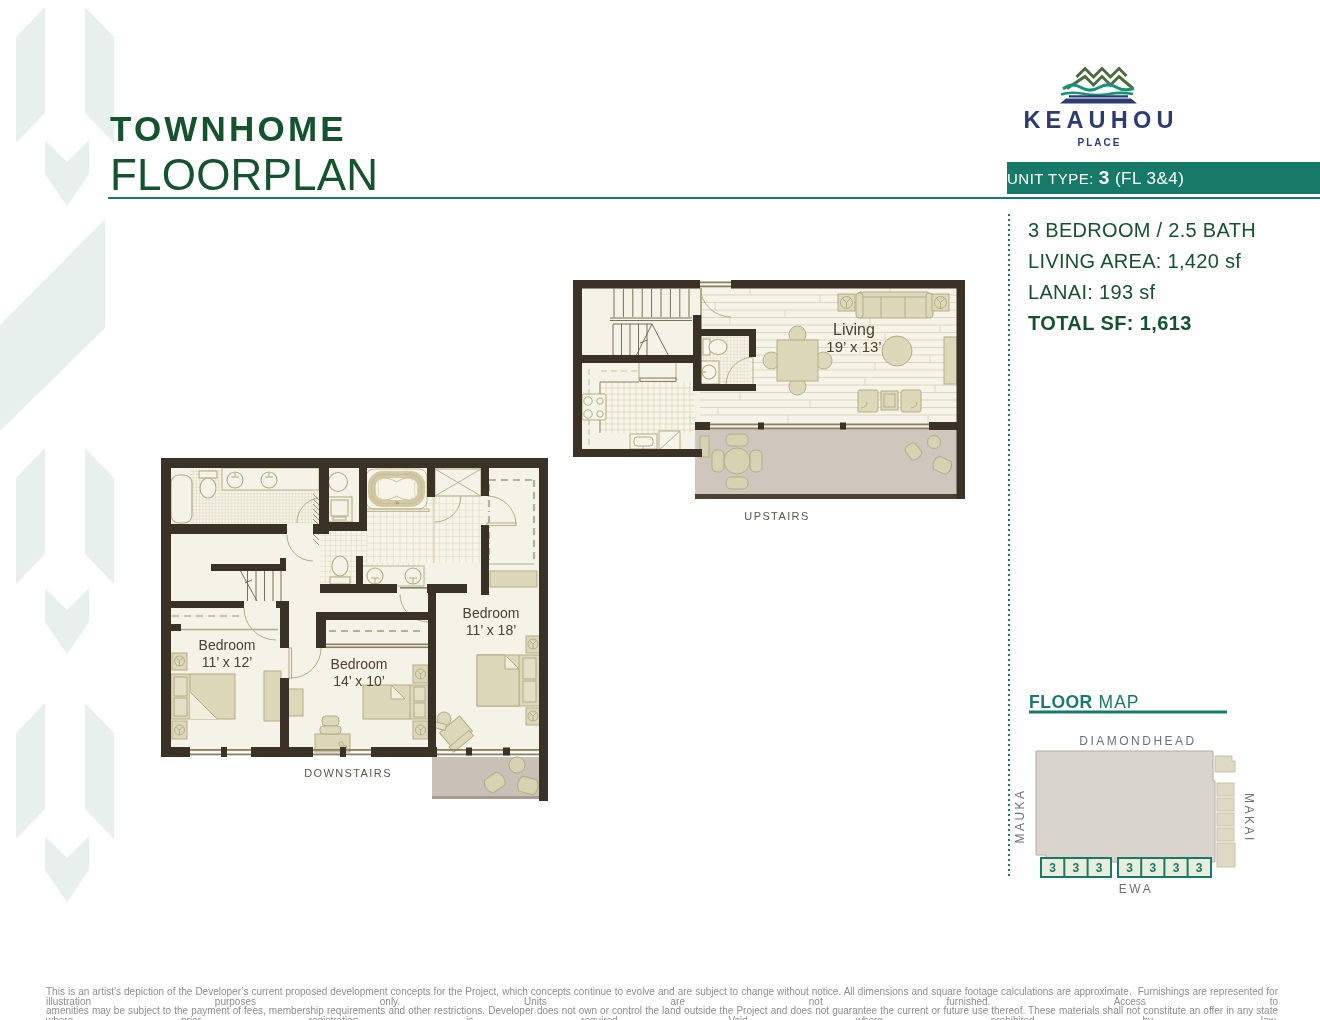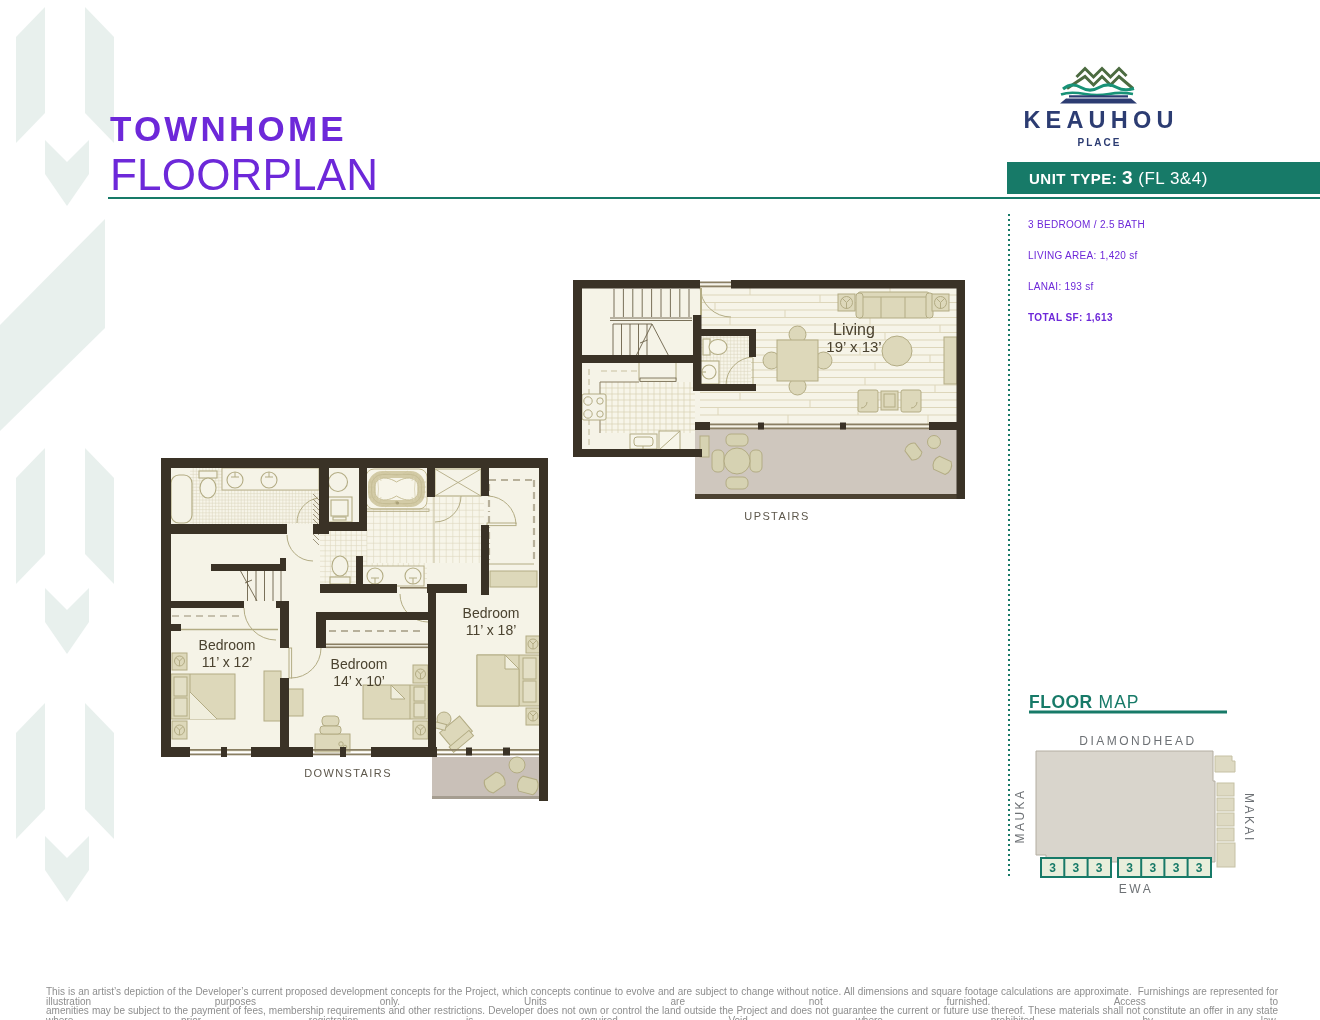--- a/index.html
+++ b/index.html
@@ -1,19 +1,19 @@
 <!DOCTYPE html>
 <html><head>
 <meta charset="utf-8">
 <style>
 html,body{margin:0;padding:0}
 body{width:1320px;height:1020px;position:relative;background:#fff;overflow:hidden;
   font-family:"Liberation Sans",sans-serif;}
 .abs{position:absolute}
-.teal{color:#6d28d9}
+.teal{color:#14532d}
 svg text{font-family:"Liberation Sans",sans-serif}
 </style>
 </head>
 <body>
 
 <svg class="abs" style="left:0;top:0" width="160" height="1020" viewBox="0 0 160 1020">
 <g fill="#e8f0ed">
 
 <polygon points="16,37 45,7 45,113 16,143"></polygon>
 
@@ -58,25 +58,25 @@
 <line x1="55" y1="38.3" x2="114" y2="38.3" stroke-width="2.2"></line>
 <polygon points="52,40.5 117,40.5 123,45.5 46,45.5" fill="#2c3c72" stroke="none"></polygon>
 </g>
 </g>
 
 <text x="87" y="70" text-anchor="middle" font-size="23.5" font-weight="bold" fill="#2c3c72" letter-spacing="5.2">KEAUHOU</text>
 
 <text x="85.5" y="88" text-anchor="middle" font-size="10" font-weight="bold" fill="#2c3c72" letter-spacing="2">PLACE</text>
 </svg>
 
-<div class="abs" style="left:1007px;top:162px;width:313px;height:32px;background:#177a68;color:#fff;line-height:32px;font-size:15px;letter-spacing:0.5px"><span style="margin-left:22px;font-weight:bold">UNIT TYPE:&nbsp;</span><span style="font-size:19px;font-weight:bold">3</span><span style="font-size:17px">&nbsp;(FL 3&amp;4)</span></div>
+<div class="abs" style="left:1007px;top:162px;width:313px;height:32px;background:#177a68;color:#fff;line-height:32px;font-size:15px;letter-spacing:0.5px"><span style="font-weight:normal">UNIT TYPE:&nbsp;</span><span style="font-size:19px;font-weight:bold">3</span><span style="font-size:17px">&nbsp;(FL 3&amp;4)</span></div>
 
 <div class="abs" style="left:1008px;top:214px;width:2px;height:662px;background:repeating-linear-gradient(to bottom,#177a68 0,#177a68 2px,transparent 2px,transparent 5px)"></div>
 
-<div class="abs teal" style="left:1028px;top:219px;font-size:10px;letter-spacing:0.3px">
+<div class="abs teal" style="left:1028px;top:219px;font-size:20px;letter-spacing:0.3px">
 
   <div style="height:31px">3 BEDROOM / 2.5 BATH</div>
 
   <div style="height:31px">LIVING AREA: <span style="">1,420 sf</span></div>
 
   <div style="height:31px">LANAI: <span style="">193 sf</span></div>
 
   <div style="font-weight:bold;letter-spacing:0.4px">TOTAL SF: 1,613</div>
 </div>
 

